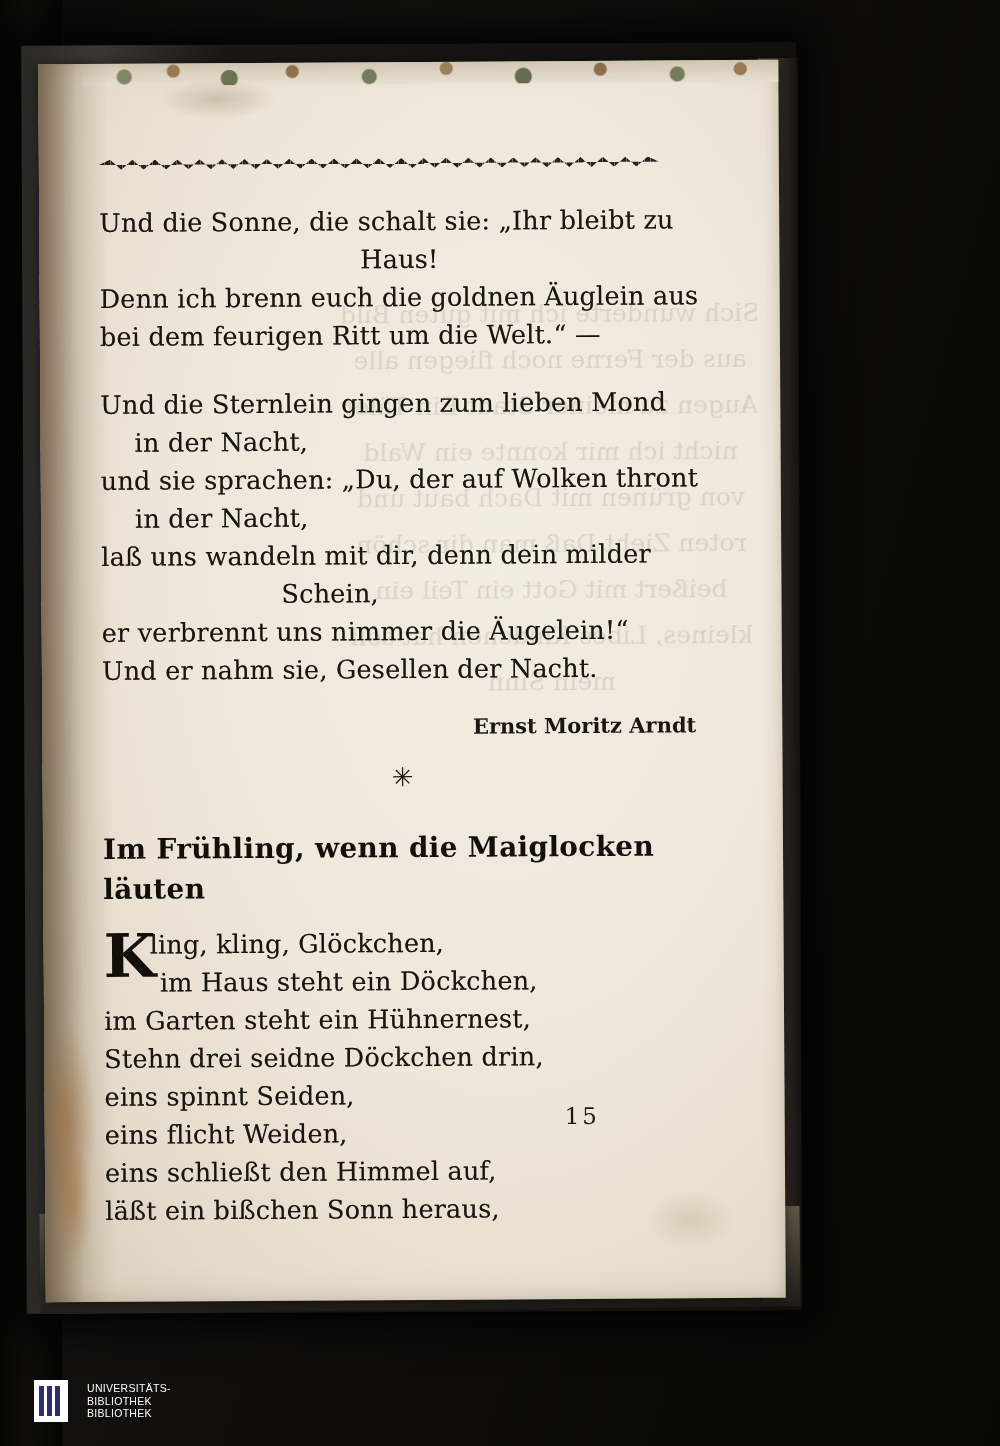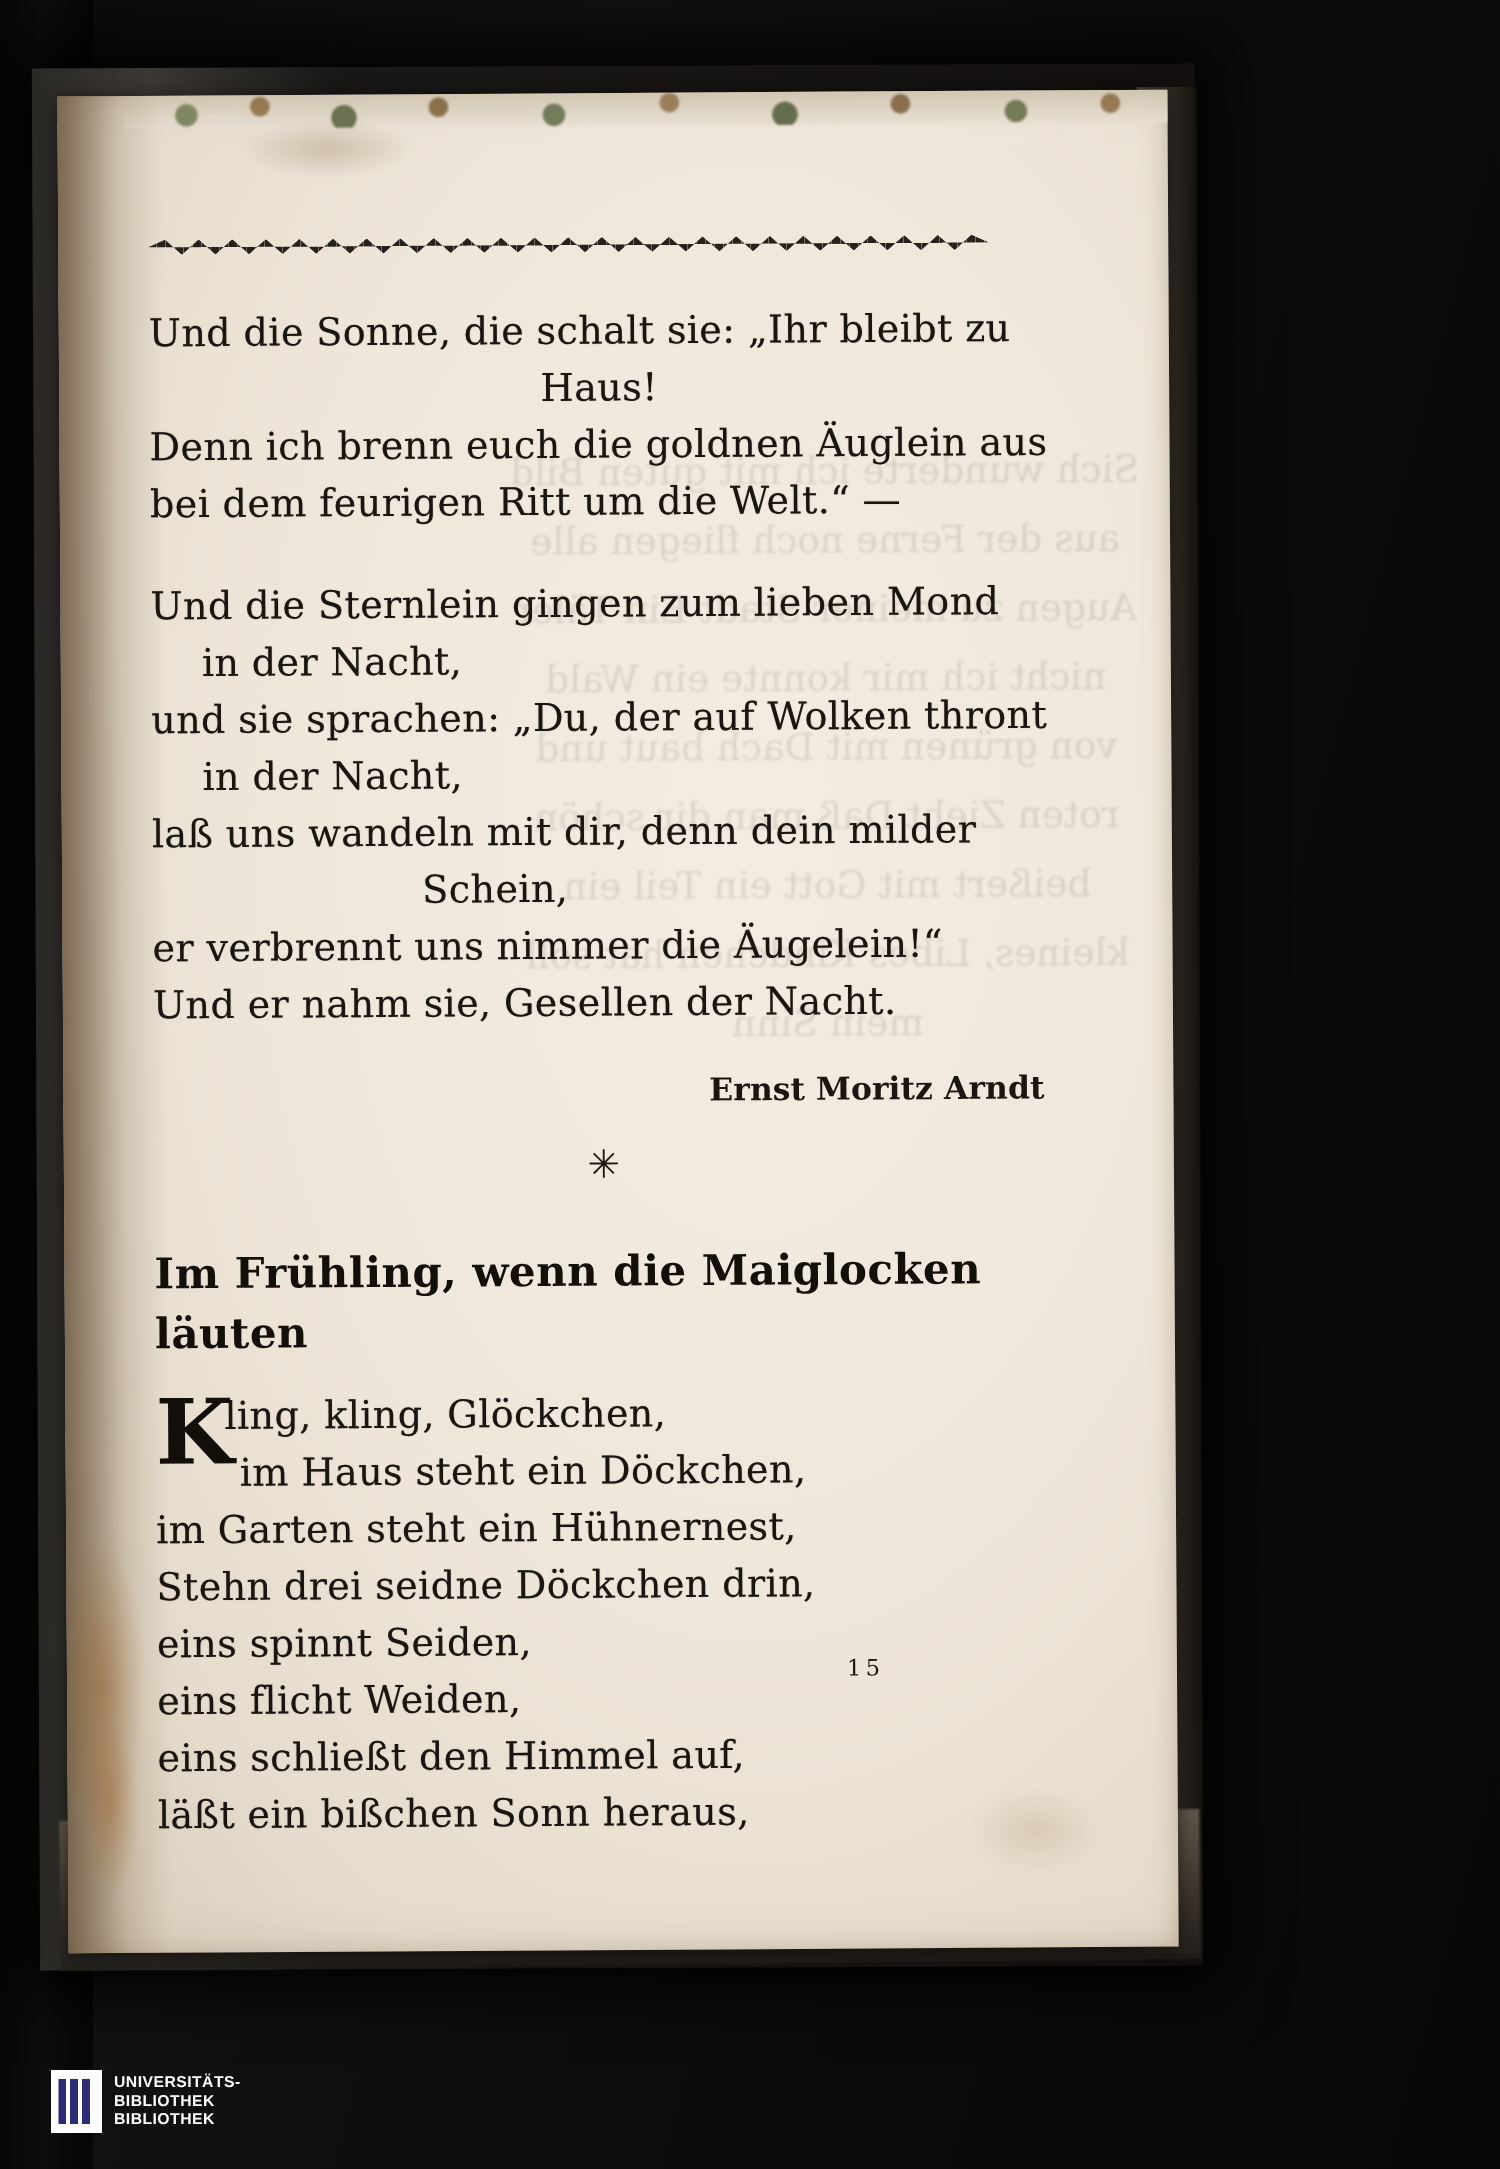--- a/index.html
+++ b/index.html
@@ -235,34 +235,33 @@
     color: #120e0a;
   }
   .verse.body { font-size: 25.5px; line-height: 38px; }
   .verse.body .line.dc1 { padding-left: 46px; }
   .verse.body .line.dc2 { padding-left: 56px; }
 
   .folio {
     position: absolute;
     left: 520px;
     top: 1042px;
-    font-size: 15px;
+    font-size: 23px;
     letter-spacing: 3px;
     color: #1c1712;
   }
 
   
   .watermark {
     position: absolute;
     left: 34px;
     bottom: 24px;
     display: flex;
     align-items: center;
-    gap: 8px;
-    font-weight: bold;
+    gap: 19px;
   }
   .wm-mark {
     width: 34px;
     height: 42px;
     background: #ffffff;
     position: relative;
   }
   .wm-mark::before {
     content: "";
     position: absolute;

